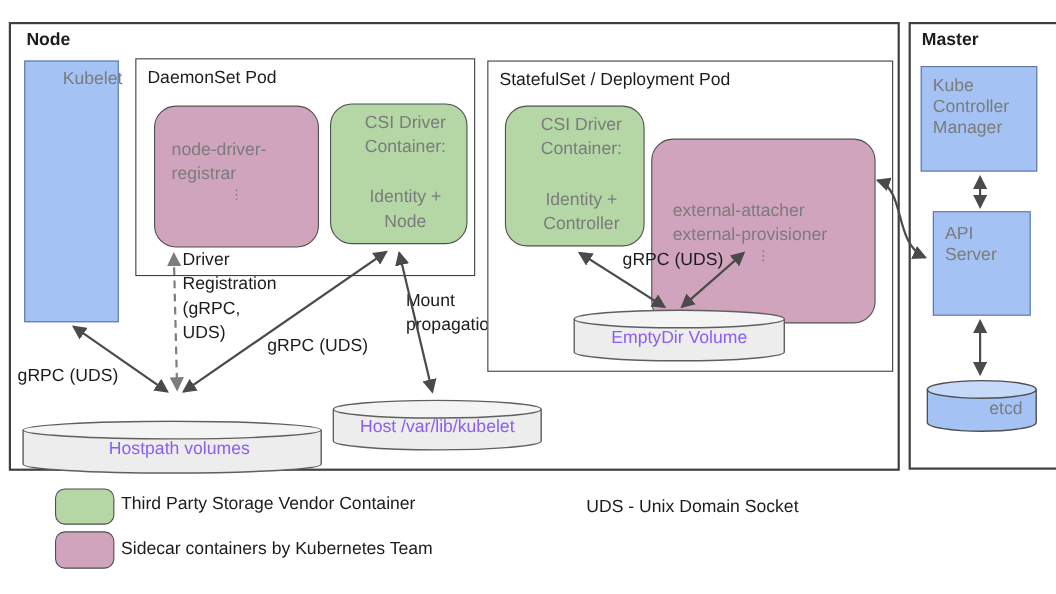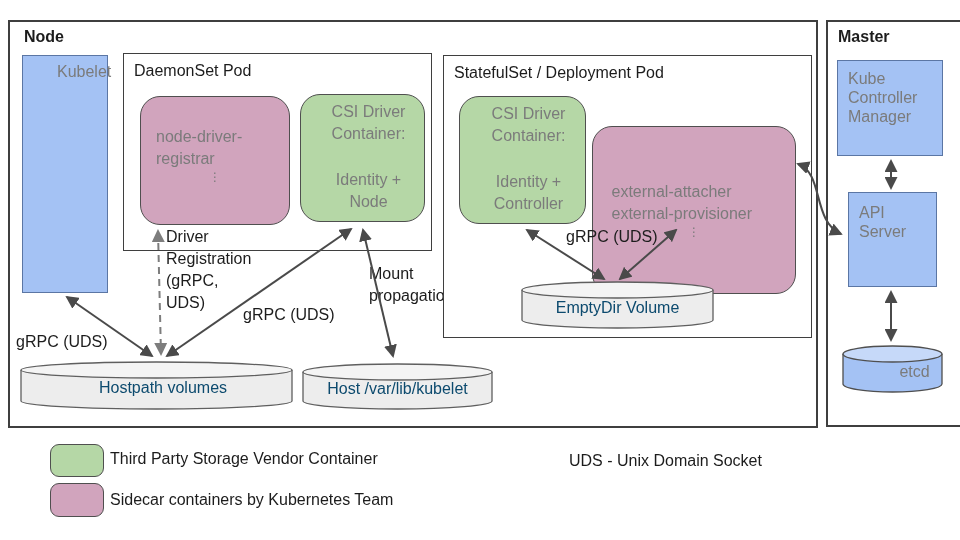--- a/index.html
+++ b/index.html
@@ -10,21 +10,21 @@
   .ftitle{position:absolute;font-weight:bold;color:var(--text-dark);}
   .ptitle{position:absolute;color:var(--text-dark);}
   .bluebox{position:absolute;background:var(--blue);border:1px solid var(--blue-border);box-sizing:border-box;color:var(--text-gray);}
   .rbox{position:absolute;border:1px solid var(--box-border);border-radius:20px;box-sizing:border-box;color:var(--text-gray);}
   .green{background:var(--green);text-align:center;}
   .pink{background:var(--pink);}
   .line{line-height:22px;}
   .vellip{text-align:center;font-size:12px;line-height:14px;color:var(--text-gray);letter-spacing:0;}
   .cyl{position:absolute;}
   .cyl svg{position:absolute;left:0;top:0;}
-  .cyl .cyl-label{position:relative;width:100%;height:100%;display:flex;align-items:center;justify-content:center;padding-top:5px;box-sizing:border-box;color:#0c4a6e;}
+  .cyl .cyl-label{position:relative;width:100%;height:100%;display:flex;align-items:center;justify-content:center;padding-top:5px;box-sizing:border-box;color:#8b5cf6;}
   .cyl.bluecyl .cyl-label{color:var(--text-gray);padding-left:44px;}
   .edge-label{position:absolute;color:var(--text-dark);line-height:22px;white-space:nowrap;}
   .legend-swatch{position:absolute;border:1.5px solid var(--box-border);border-radius:9px;box-sizing:border-box;}
   .legend-label{position:absolute;color:var(--text-dark);white-space:nowrap;}
   #arrows{position:absolute;left:0;top:0;z-index:10;pointer-events:none;}
 </style>
 </head>
 <body>
 
 <div id="stage">
@@ -91,21 +91,21 @@
 
       <div class="cyl" style="left:77px;top:225px;width:193px;height:48px;">
         <svg width="193" height="48">
           <path d="M1,9 L1,39 A95.5,8 0 0 0 192,39 L192,9" style="fill:var(--cyl-fill);stroke:var(--cyl-border);" stroke-width="1.3"></path>
           <ellipse cx="96.5" cy="9" rx="95.5" ry="8" style="fill:var(--cyl-top);stroke:var(--cyl-border);" stroke-width="1.3"></ellipse>
         </svg>
         <div class="cyl-label">EmptyDir Volume</div>
       </div>
     </div>
 
-    <div class="cyl" style="left:10px;top:339px;width:286px;height:49px;">
+    <div class="cyl" style="left:10px;top:360px;width:286px;height:49px;">
       <svg width="273" height="49">
         <path d="M1,9 L1,40 A135.5,8 0 0 0 272,40 L272,9" style="fill:var(--cyl-fill);stroke:var(--cyl-border);" stroke-width="1.3"></path>
         <ellipse cx="136.5" cy="9" rx="135.5" ry="8" style="fill:var(--cyl-top);stroke:var(--cyl-border);" stroke-width="1.3"></ellipse>
       </svg>
       <div class="cyl-label">Hostpath volumes</div>
     </div>
 
     <div class="cyl" style="left:292px;top:341px;width:191px;height:47px;">
       <svg width="191" height="47">
         <path d="M1,9 L1,38 A94.5,8 0 0 0 190,38 L190,9" style="fill:var(--cyl-fill);stroke:var(--cyl-border);" stroke-width="1.3"></path>
@@ -141,21 +141,21 @@
       <div class="cyl-label">etcd</div>
     </div>
   </div>
 
   <div class="legend-swatch green" style="left:50px;top:444px;width:54px;height:33px;background:var(--green);"></div>
   <div class="legend-label" style="left:110px;top:450px;">Third Party Storage Vendor Container</div>
 
   <div class="legend-swatch pink" style="left:50px;top:483px;width:54px;height:34px;background:var(--pink);"></div>
   <div class="legend-label" style="left:110px;top:491px;">Sidecar containers by Kubernetes Team</div>
 
-  <div class="legend-label" style="left:533px;top:452px;margin-left:36px;">UDS - Unix Domain Socket</div>
+  <div class="legend-label" style="left:533px;top:452px;">UDS - Unix Domain Socket</div>
 
   <svg id="arrows" width="960" height="540">
     <defs>
       <marker id="ah" viewBox="0 0 10 10" refX="8.5" refY="5" markerWidth="6.5" markerHeight="6.5" orient="auto-start-reverse">
         <path d="M0,0 L10,5 L0,10 z" style="fill:var(--arrow);"></path>
       </marker>
       <marker id="ahg" viewBox="0 0 10 10" refX="8.5" refY="5" markerWidth="6.5" markerHeight="6.5" orient="auto-start-reverse">
         <path d="M0,0 L10,5 L0,10 z" style="fill:var(--dash);"></path>
       </marker>
     </defs>

